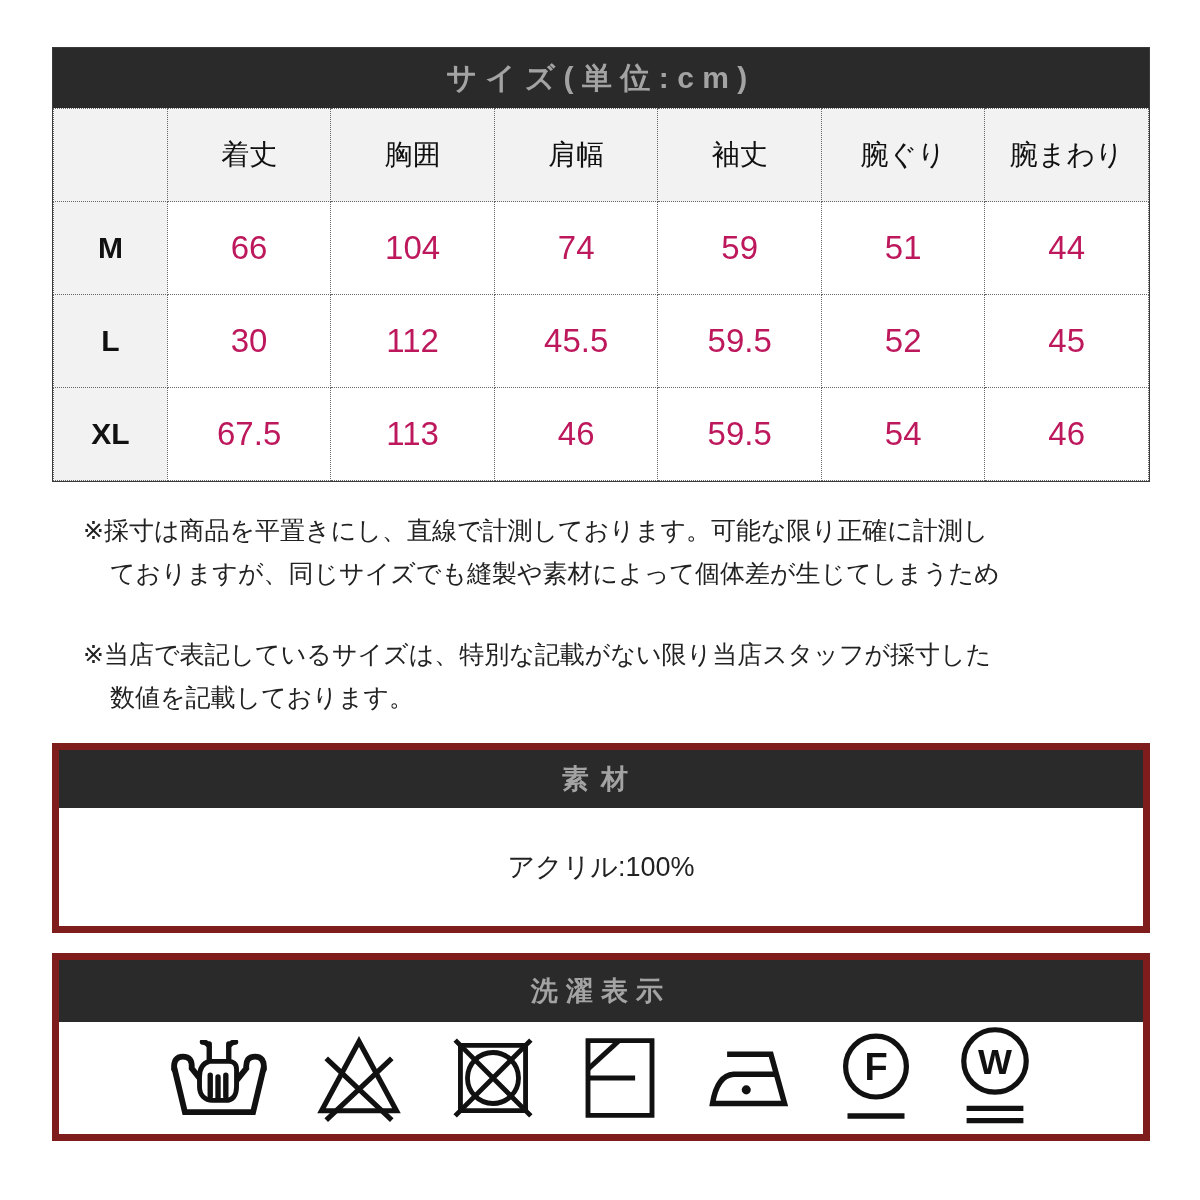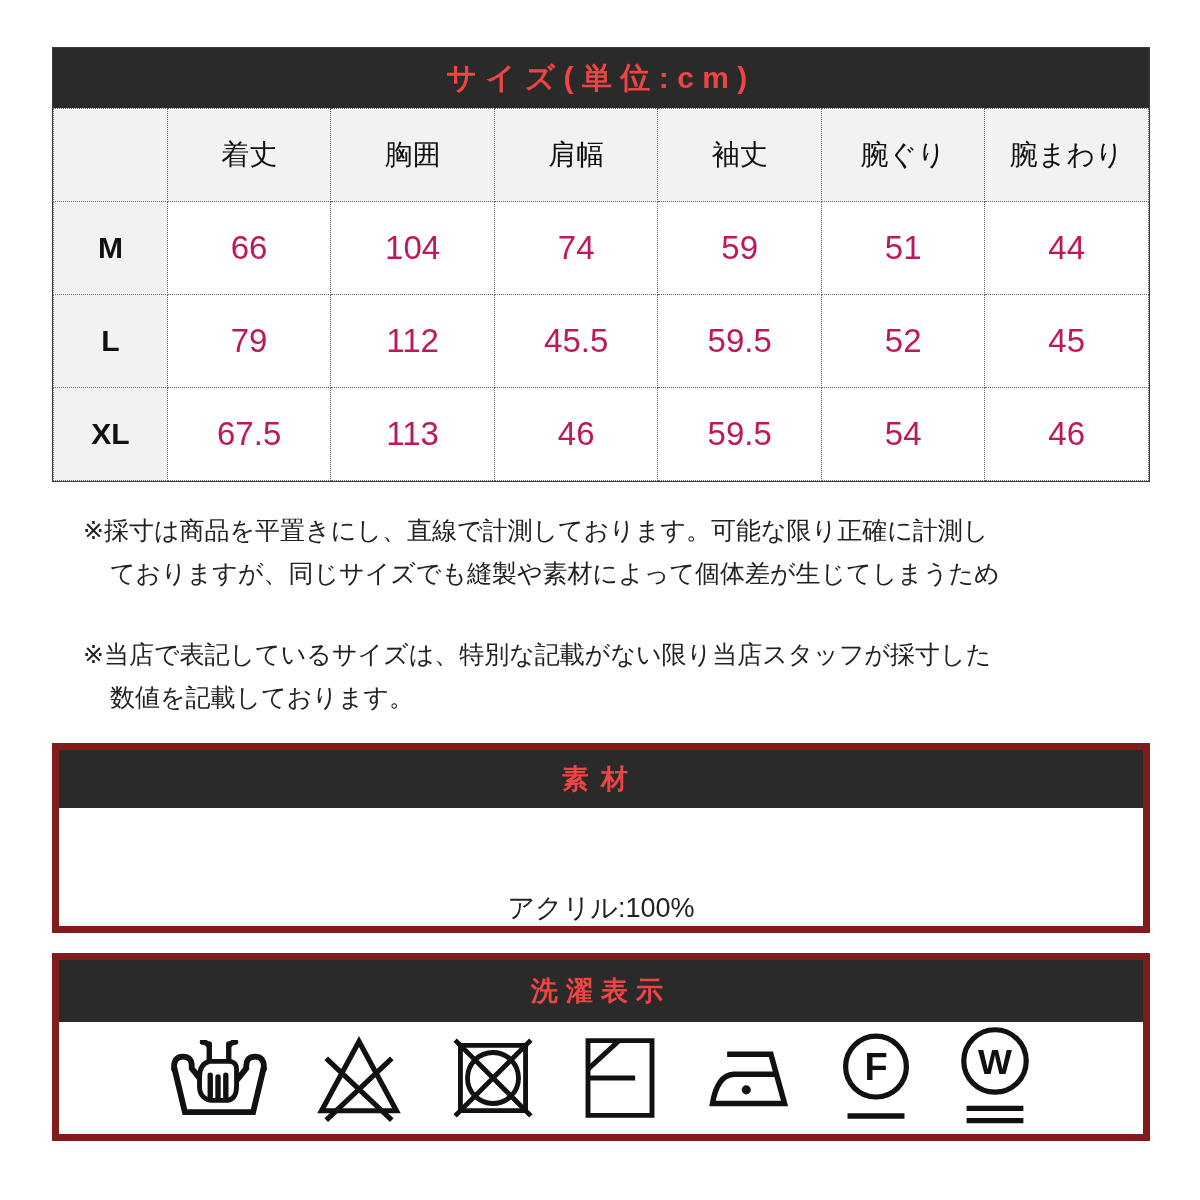--- a/index.html
+++ b/index.html
@@ -3,21 +3,21 @@
 <meta charset="utf-8">
 <style>
   html,body{margin:0;padding:0;background:#fff;}
   .sheet{
     width:1200px;height:1200px;box-sizing:border-box;
     padding:47px 50px 0 52px;background:#fff;overflow:hidden;
     font-family:"Liberation Sans","DejaVu Sans",sans-serif;color:#222;
   }
   
   .bar{
-    background:#2a2a2a;color:#ef4444;text-align:center;font-weight:bold;
+    background:#2a2a2a;color:#a3a3a3;text-align:center;font-weight:bold;
   }
   .bar.size-bar{height:60px;line-height:60px;font-size:30px;letter-spacing:.28em;}
   .bar.sub-bar{font-size:27px;letter-spacing:.45em;}
   
   .size-section{border:1px solid #3a3a3a;}
   table.size-table{width:100%;border-collapse:collapse;table-layout:fixed;}
   table.size-table col.c0{width:10.4%;}
   table.size-table th,table.size-table td{
     border:1px dotted #666;text-align:center;vertical-align:middle;
     height:92px;padding:0;
@@ -31,21 +31,21 @@
   table.size-table tbody td{background:#fff;font-size:33px;font-weight:400;color:#be185d;}
   
   .notes{margin-top:27px;padding-left:31px;}
   .note-line{font-size:25px;line-height:43px;color:#222;white-space:nowrap;}
   .note-line.indent{padding-left:27px;}
   .note-gap{margin-top:38px;}
   
   .boxed{border:7px solid #7f1d1d;background:#fff;}
   .material-section{margin-top:24px;}
   .material-section .bar{height:58px;line-height:58px;}
-  .material-body{height:118px;display:flex;align-items:flex-end;justify-content:center;
+  .material-body{height:118px;display:flex;align-items:center;justify-content:center;
     font-size:27px;color:#222;}
   .care-section{margin-top:20px;}
   .care-section .bar{height:62px;line-height:62px;letter-spacing:.3em;}
   .care-body{height:112px;display:flex;align-items:center;justify-content:center;gap:42px;}
   .care-body svg{display:block;}
   .ci{stroke:#111;stroke-width:5.5;fill:none;}
   .ci-thick{stroke:#111;stroke-width:6;fill:none;}
   .ci-text{fill:#111;stroke:none;font-family:"Liberation Sans","DejaVu Sans",sans-serif;}
 </style>
 </head>
@@ -83,21 +83,21 @@
           <th>M</th>
           <td>66</td>
           <td>104</td>
           <td>74</td>
           <td>59</td>
           <td>51</td>
           <td>44</td>
         </tr>
         <tr>
           <th>L</th>
-          <td>79</td>
+          <td>30</td>
           <td>112</td>
           <td>45.5</td>
           <td>59.5</td>
           <td>52</td>
           <td>45</td>
         </tr>
         <tr>
           <th>XL</th>
           <td>67.5</td>
           <td>113</td>

